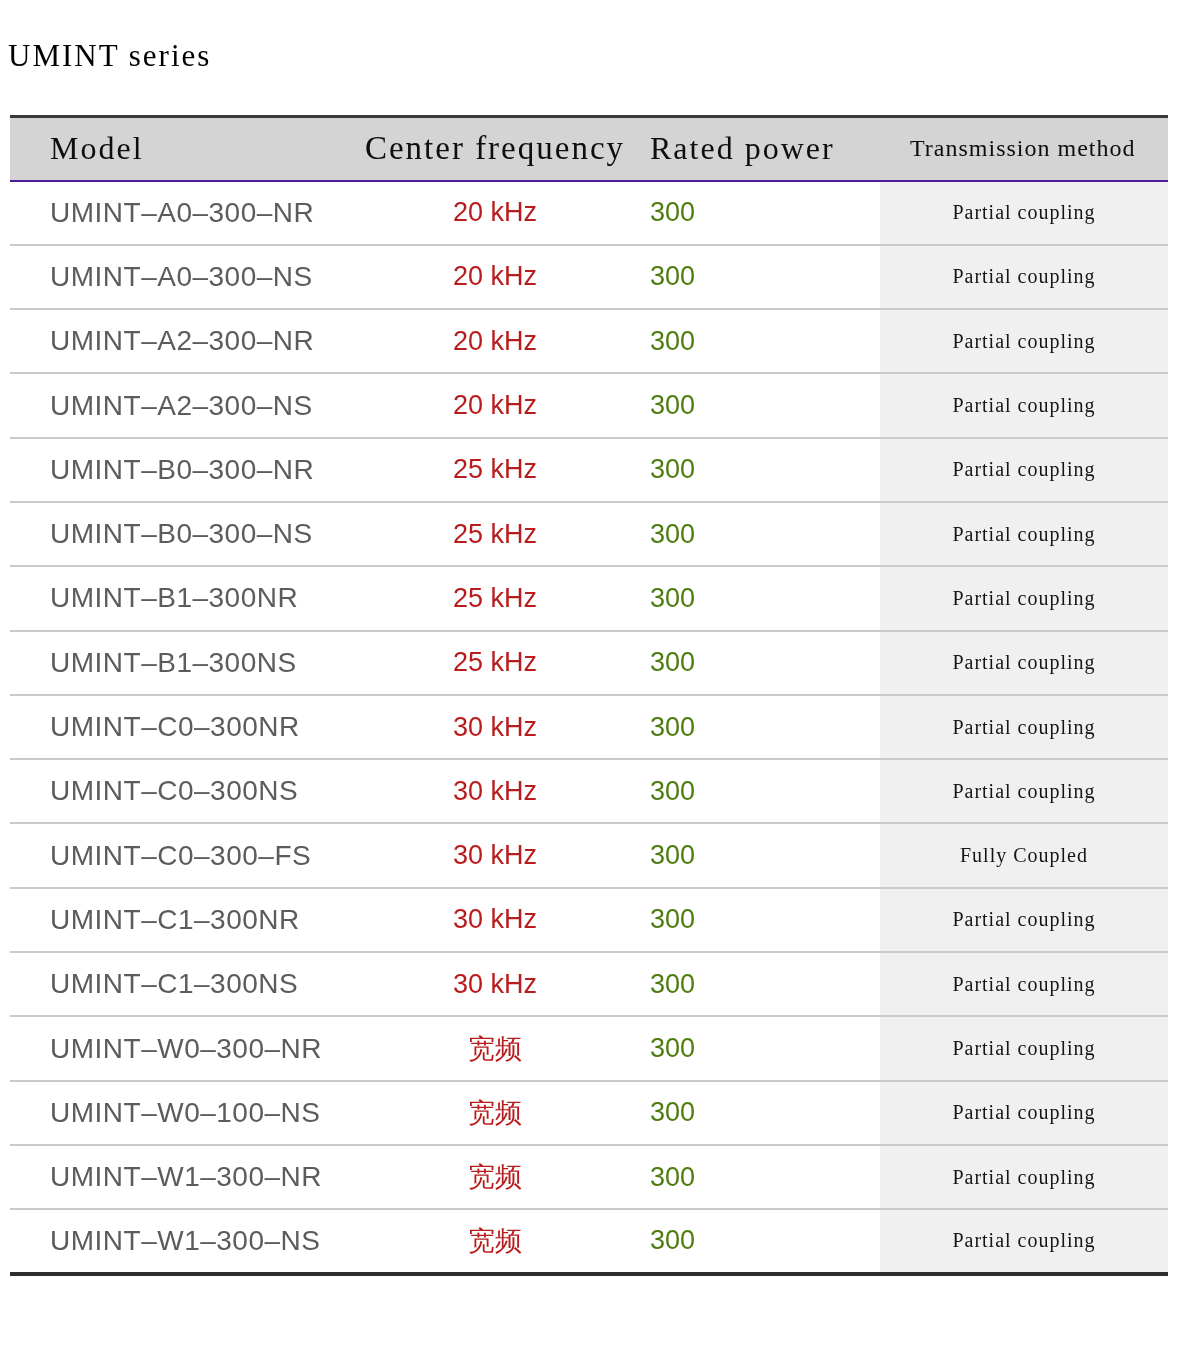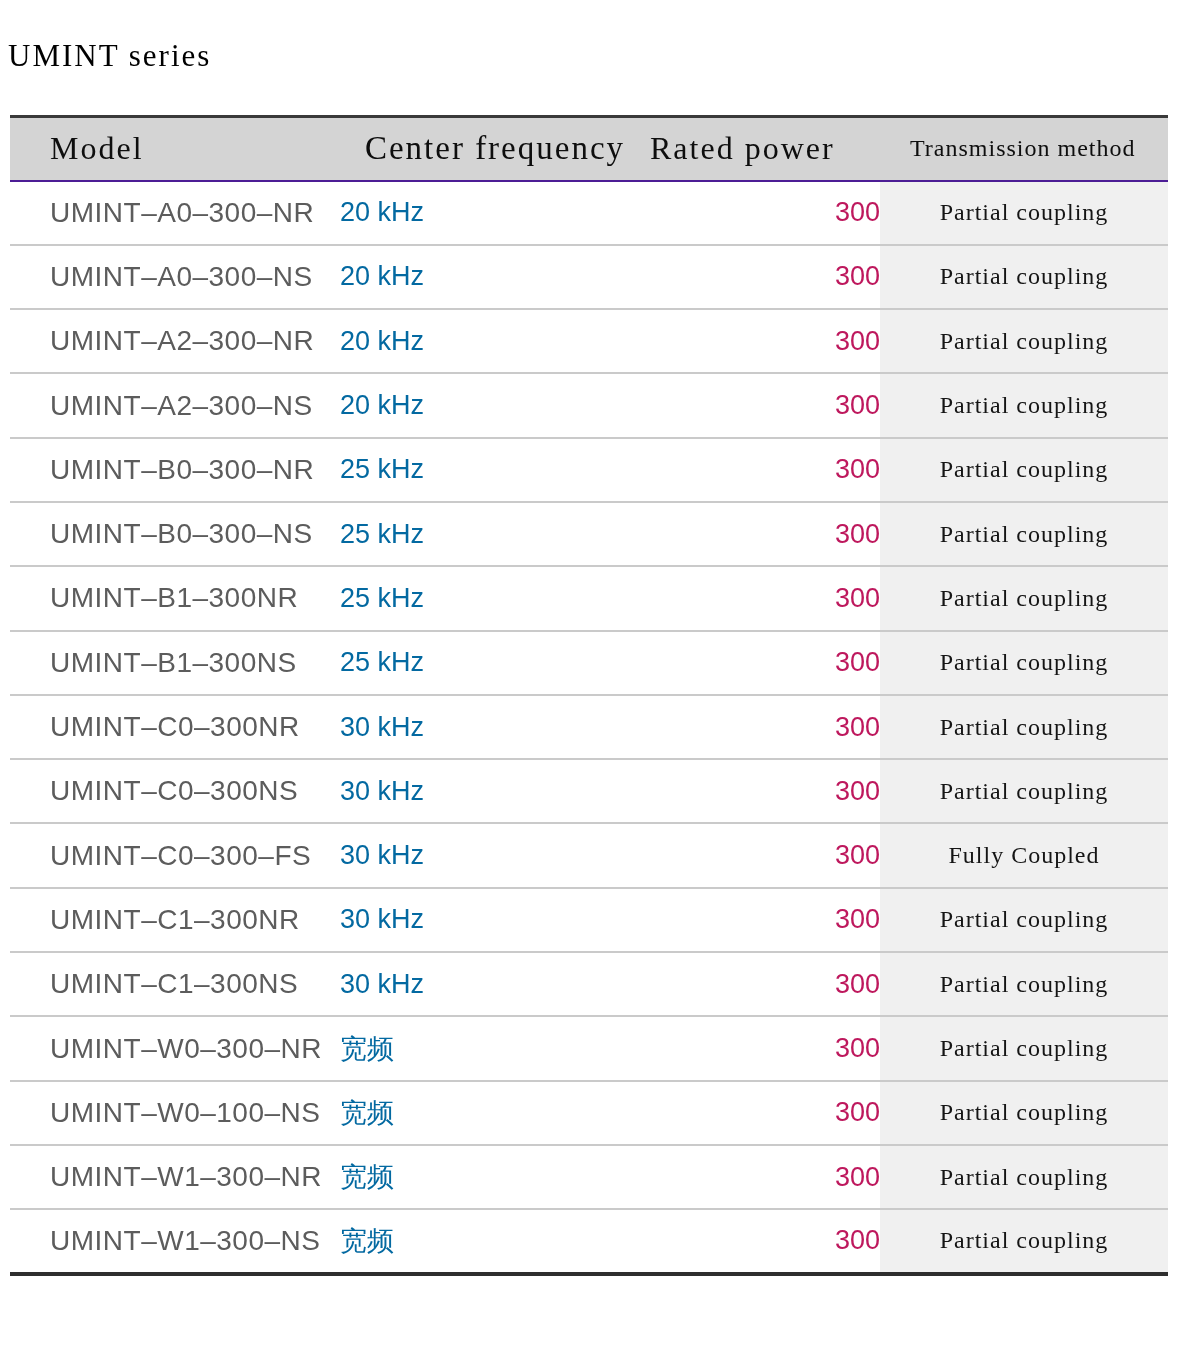--- a/index.html
+++ b/index.html
@@ -95,31 +95,32 @@
     font-family: "Liberation Sans", sans-serif;
     font-size: 28px;
     color: #5c5c5c;
     text-align: left;
     padding-left: 40px;
     letter-spacing: 0.5px;
   }
   .spec-table td.col-freq {
     font-family: "Liberation Sans", sans-serif;
     font-size: 27px;
-    color: #0369a1;
+    color: #b91c1c;
+    text-align: center;
   }
   .spec-table td.col-power {
     font-family: "Liberation Sans", sans-serif;
     font-size: 27px;
-    color: #be185d;
-    text-align: right;
+    color: #4d7c0f;
+    text-align: left;
   }
   .spec-table td.col-trans {
     font-family: "Liberation Serif", serif;
-    font-size: 24px;
+    font-size: 20px;
     color: #151515;
     text-align: center;
     letter-spacing: 1px;
     background: #f0f0f0;
   }
 </style>
 </head>
 <body>
 
 <div class="page-title">UMINT series</div>

